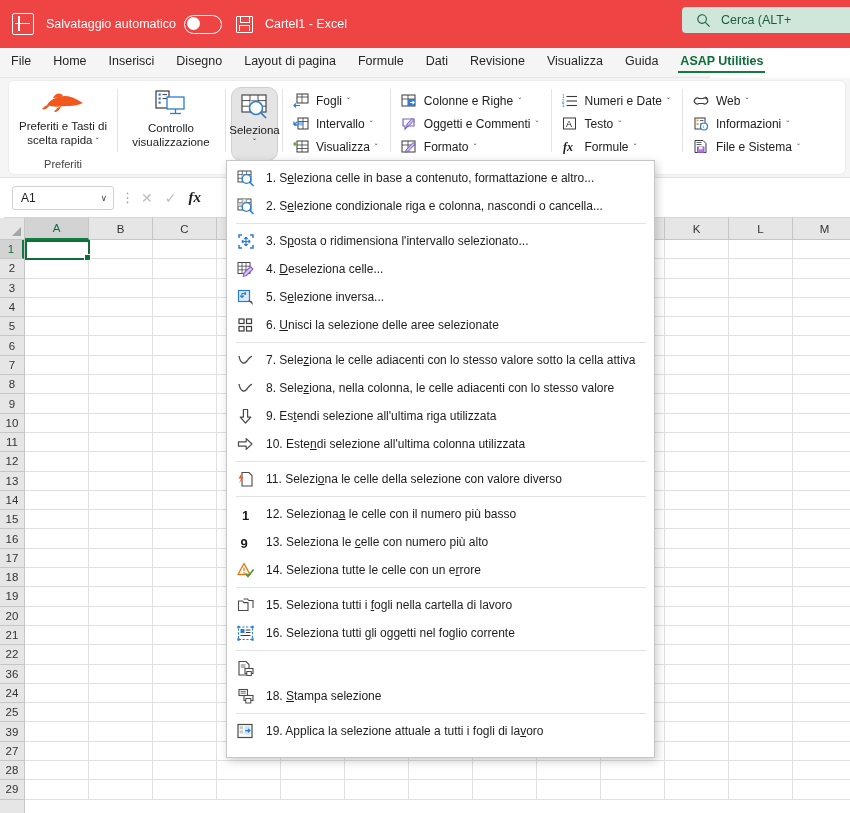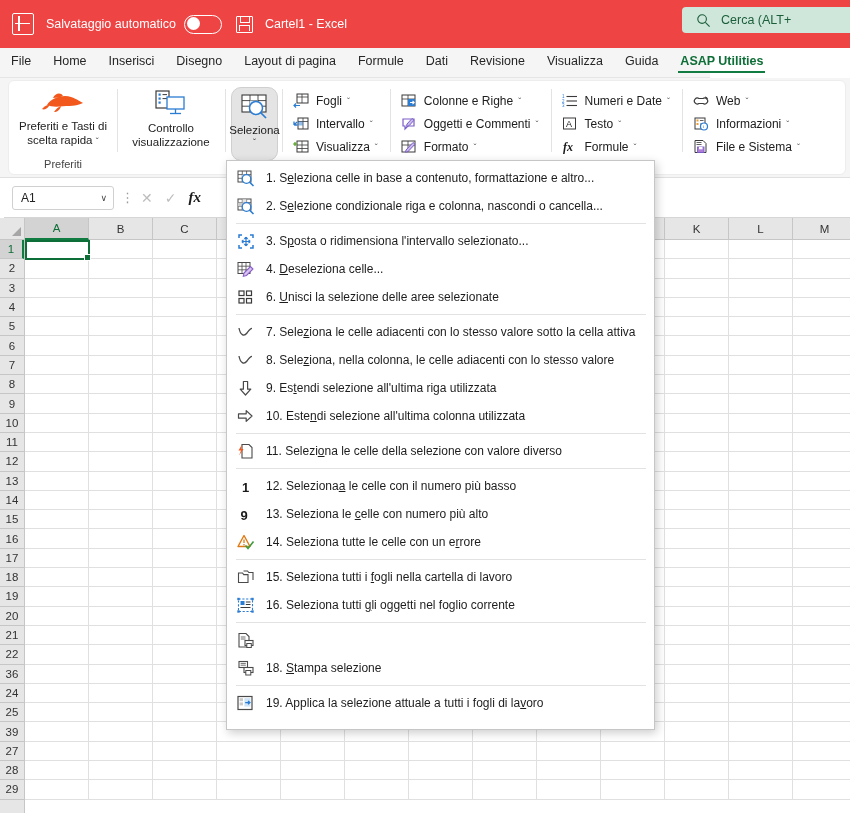--- a/index.html
+++ b/index.html
@@ -1038,20 +1038,30 @@
             <line x1="5" y1="1.5" x2="5" y2="12.5" stroke="#4a4a4a" stroke-width=".8"></line>
             <line x1="9" y1="1.5" x2="9" y2="12.5" stroke="#4a4a4a" stroke-width=".8"></line>
             <path d="M7 12 L13.5 5.5 L16 8 L9.5 14.5 L6.3 15.2 Z" fill="#D9C4F0" stroke="#8A5FC8" stroke-width="1.1"></path>
           </svg>
         </span>
         <span>4. <u>D</u>eseleziona celle...</span>
       </div>
       <div class="mi">
         <span class="mico">
           <svg width="18" height="17" viewBox="0 0 18 17">
+            <rect x="1.5" y="1.5" width="11" height="11" fill="#DCEBFA" stroke="#2B7CD3" stroke-width="1.2"></rect>
+            <path d="M5 8.5 V4.5 H9 M5 8.5 L3.2 6.7 M5 8.5 L6.8 6.7 M9 4.5 L7.6 3.2 M9 4.5 L7.6 5.8" fill="none" stroke="#2B7CD3" stroke-width="1.2"></path>
+            <path d="M11 11 L16 16 L15 12.5 L11 11 Z" fill="#3a3a3a"></path>
+          </svg>
+        </span>
+        <span>5. S<u>e</u>lezione inversa...</span>
+      </div>
+      <div class="mi">
+        <span class="mico">
+          <svg width="18" height="17" viewBox="0 0 18 17">
             <rect x="2" y="2" width="5" height="4.5" fill="none" stroke="#3a3a3a" stroke-width="1.2"></rect>
             <rect x="9.5" y="2" width="5" height="4.5" fill="none" stroke="#3a3a3a" stroke-width="1.2"></rect>
             <rect x="2" y="9.5" width="5" height="4.5" fill="none" stroke="#3a3a3a" stroke-width="1.2"></rect>
             <rect x="9.5" y="9.5" width="5" height="4.5" fill="none" stroke="#3a3a3a" stroke-width="1.2"></rect>
           </svg>
         </span>
         <span>6. <u>U</u>nisci la selezione delle aree selezionate</span>
       </div>
       <div class="msep"></div>
       <div class="mi">

